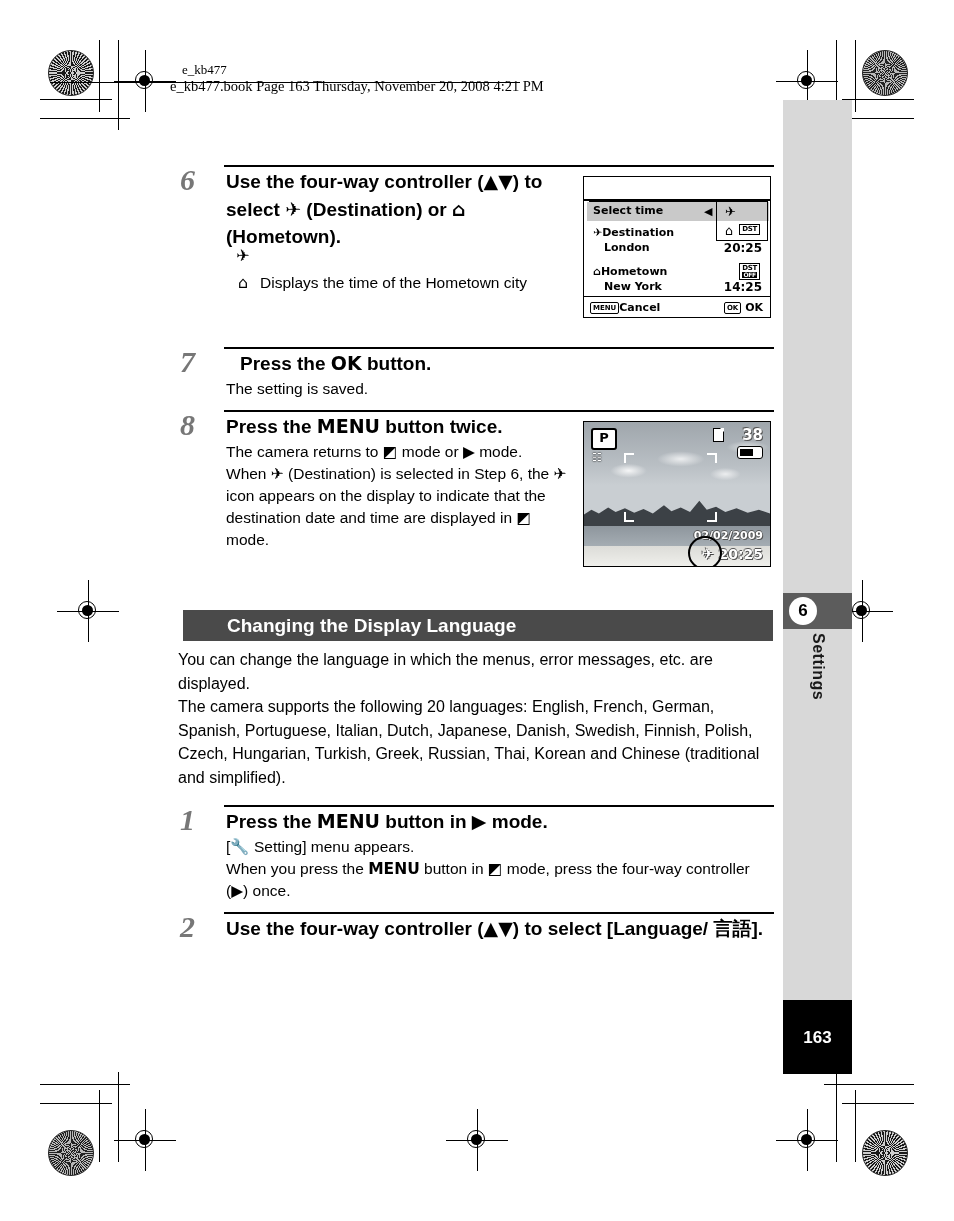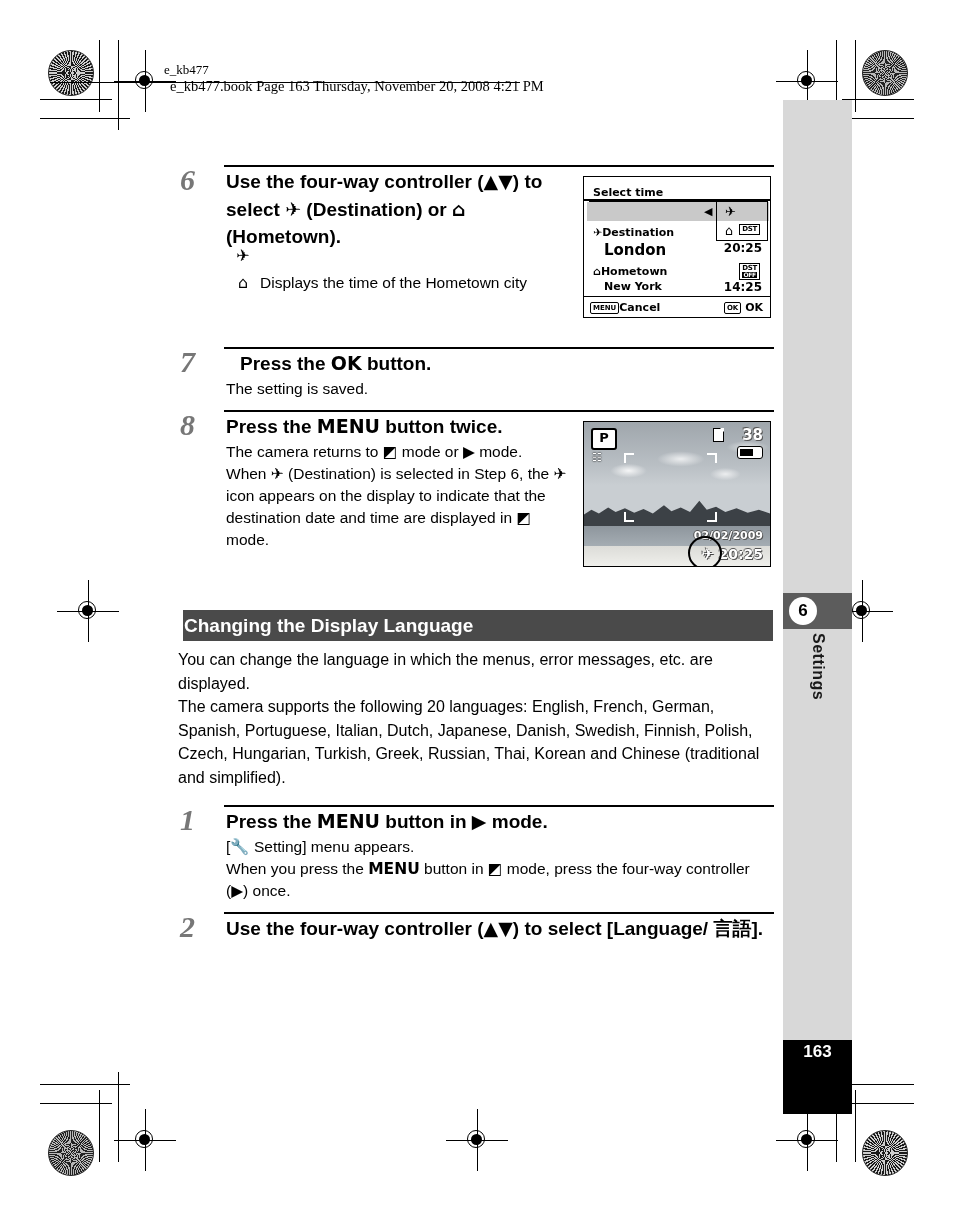--- a/index.html
+++ b/index.html
@@ -97,27 +97,27 @@
     color: #1a1a1a;
     font-size: 16px; font-weight: bold;
     display: flex; align-items: flex-start; justify-content: center;
   }
   .chapter-name span {
     writing-mode: vertical-rl;
     letter-spacing: 0.5px;
   }
   .page-number-box {
     position: absolute;
-    left: 783px; top: 1040px;
+    left: 783px; top: 1000px;
     width: 69px; height: 74px;
     background: #000;
     color: #fff;
     font-size: 17px; font-weight: bold;
     display: flex; align-items: flex-start; justify-content: center;
-    padding-top: 2px;
+    padding-top: 28px;
     box-sizing: border-box;
   }
 
   .step {
     position: absolute;
   }
   .step-num {
     position: absolute;
     font-family: "Liberation Serif", serif;
     font-style: italic;
@@ -161,20 +161,21 @@
     left: 183px; top: 610px;
     width: 590px; height: 31px;
     background: #4a4a4a;
   }
   .section-bar span {
     color: #fff;
     font-size: 19px; font-weight: bold;
     line-height: 31px;
     padding-left: 1px;
     display: block;
+    margin-left: 43px;
   }
   .section-body {
     position: absolute;
     left: 178px; top: 648px;
     width: 600px;
     font-size: 16px;
     line-height: 1.47;
   }
 
   
@@ -203,21 +204,21 @@
   .lcd-divider {
     position: absolute; left: 0; top: 22px; width: 100%;
     height: 1.5px; background: #000;
   }
   .lcd-row-sel {
     position: absolute; left: 3px; top: 25px;
     width: 182px; height: 19px;
     background: #c9c9c9;
   }
   .lcd-label-sel {
-    position: absolute; left: 9px; top: 9px;
+    position: absolute; left: 9px; top: 27px;
     font-weight: bold; font-size: 11px;
   }
   .lcd-arrow {
     position: absolute; left: 120px; top: 28px;
     font-size: 11px; font-weight: bold;
   }
   .lcd-dropdown {
     position: absolute; left: 132px; top: 24px;
     width: 52px; height: 40px;
     background: #fff;
@@ -229,21 +230,21 @@
     padding-left: 8px;
     font-size: 13px;
   }
   .lcd-dropdown .opt.sel { background: #c9c9c9; }
   .lcd-dest-line {
     position: absolute; left: 9px; top: 49px;
     font-weight: bold; font-size: 11px;
   }
   .lcd-dest-city {
     position: absolute; left: 20px; top: 64px;
-    font-weight: bold; font-size: 15px;
+    font-weight: bold; font-size: 11px;
   }
   .lcd-dest-time {
     position: absolute; right: 8px; top: 64px;
     font-weight: bold; font-size: 12px;
   }
   .lcd-home-line {
     position: absolute; left: 9px; top: 88px;
     font-weight: bold; font-size: 11px;
   }
   .lcd-home-city {
@@ -466,21 +467,21 @@
 <div class="cropline" style="left:99px;top:1090px;width:1.3px;height:72px;"></div>
 <div class="cropline" style="left:118px;top:1072px;width:1.3px;height:90px;"></div>
 
 <div class="cropline" style="left:842px;top:1103px;width:72px;height:1.3px;"></div>
 <div class="cropline" style="left:824px;top:1084px;width:90px;height:1.3px;"></div>
 <div class="cropline" style="left:855px;top:1090px;width:1.3px;height:72px;"></div>
 <div class="cropline" style="left:836px;top:1072px;width:1.3px;height:90px;"></div>
 
 <div class="header-rule"></div>
 <div class="header-text">e_kb477.book  Page 163  Thursday, November 20, 2008  4:21 PM</div>
-<div class="corner-label" style="left:164px;top:62px;">e_kb477</div>
+<div class="corner-label" style="left:182px;top:62px;">e_kb477</div>
 
 <div class="side-band"></div>
 <div class="chapter-tab"></div>
 <div class="chapter-num">6</div>
 <div class="chapter-name">
     <span>Settings</span>
   </div>
 <div class="page-number-box">163</div>
 
 <div class="step">

